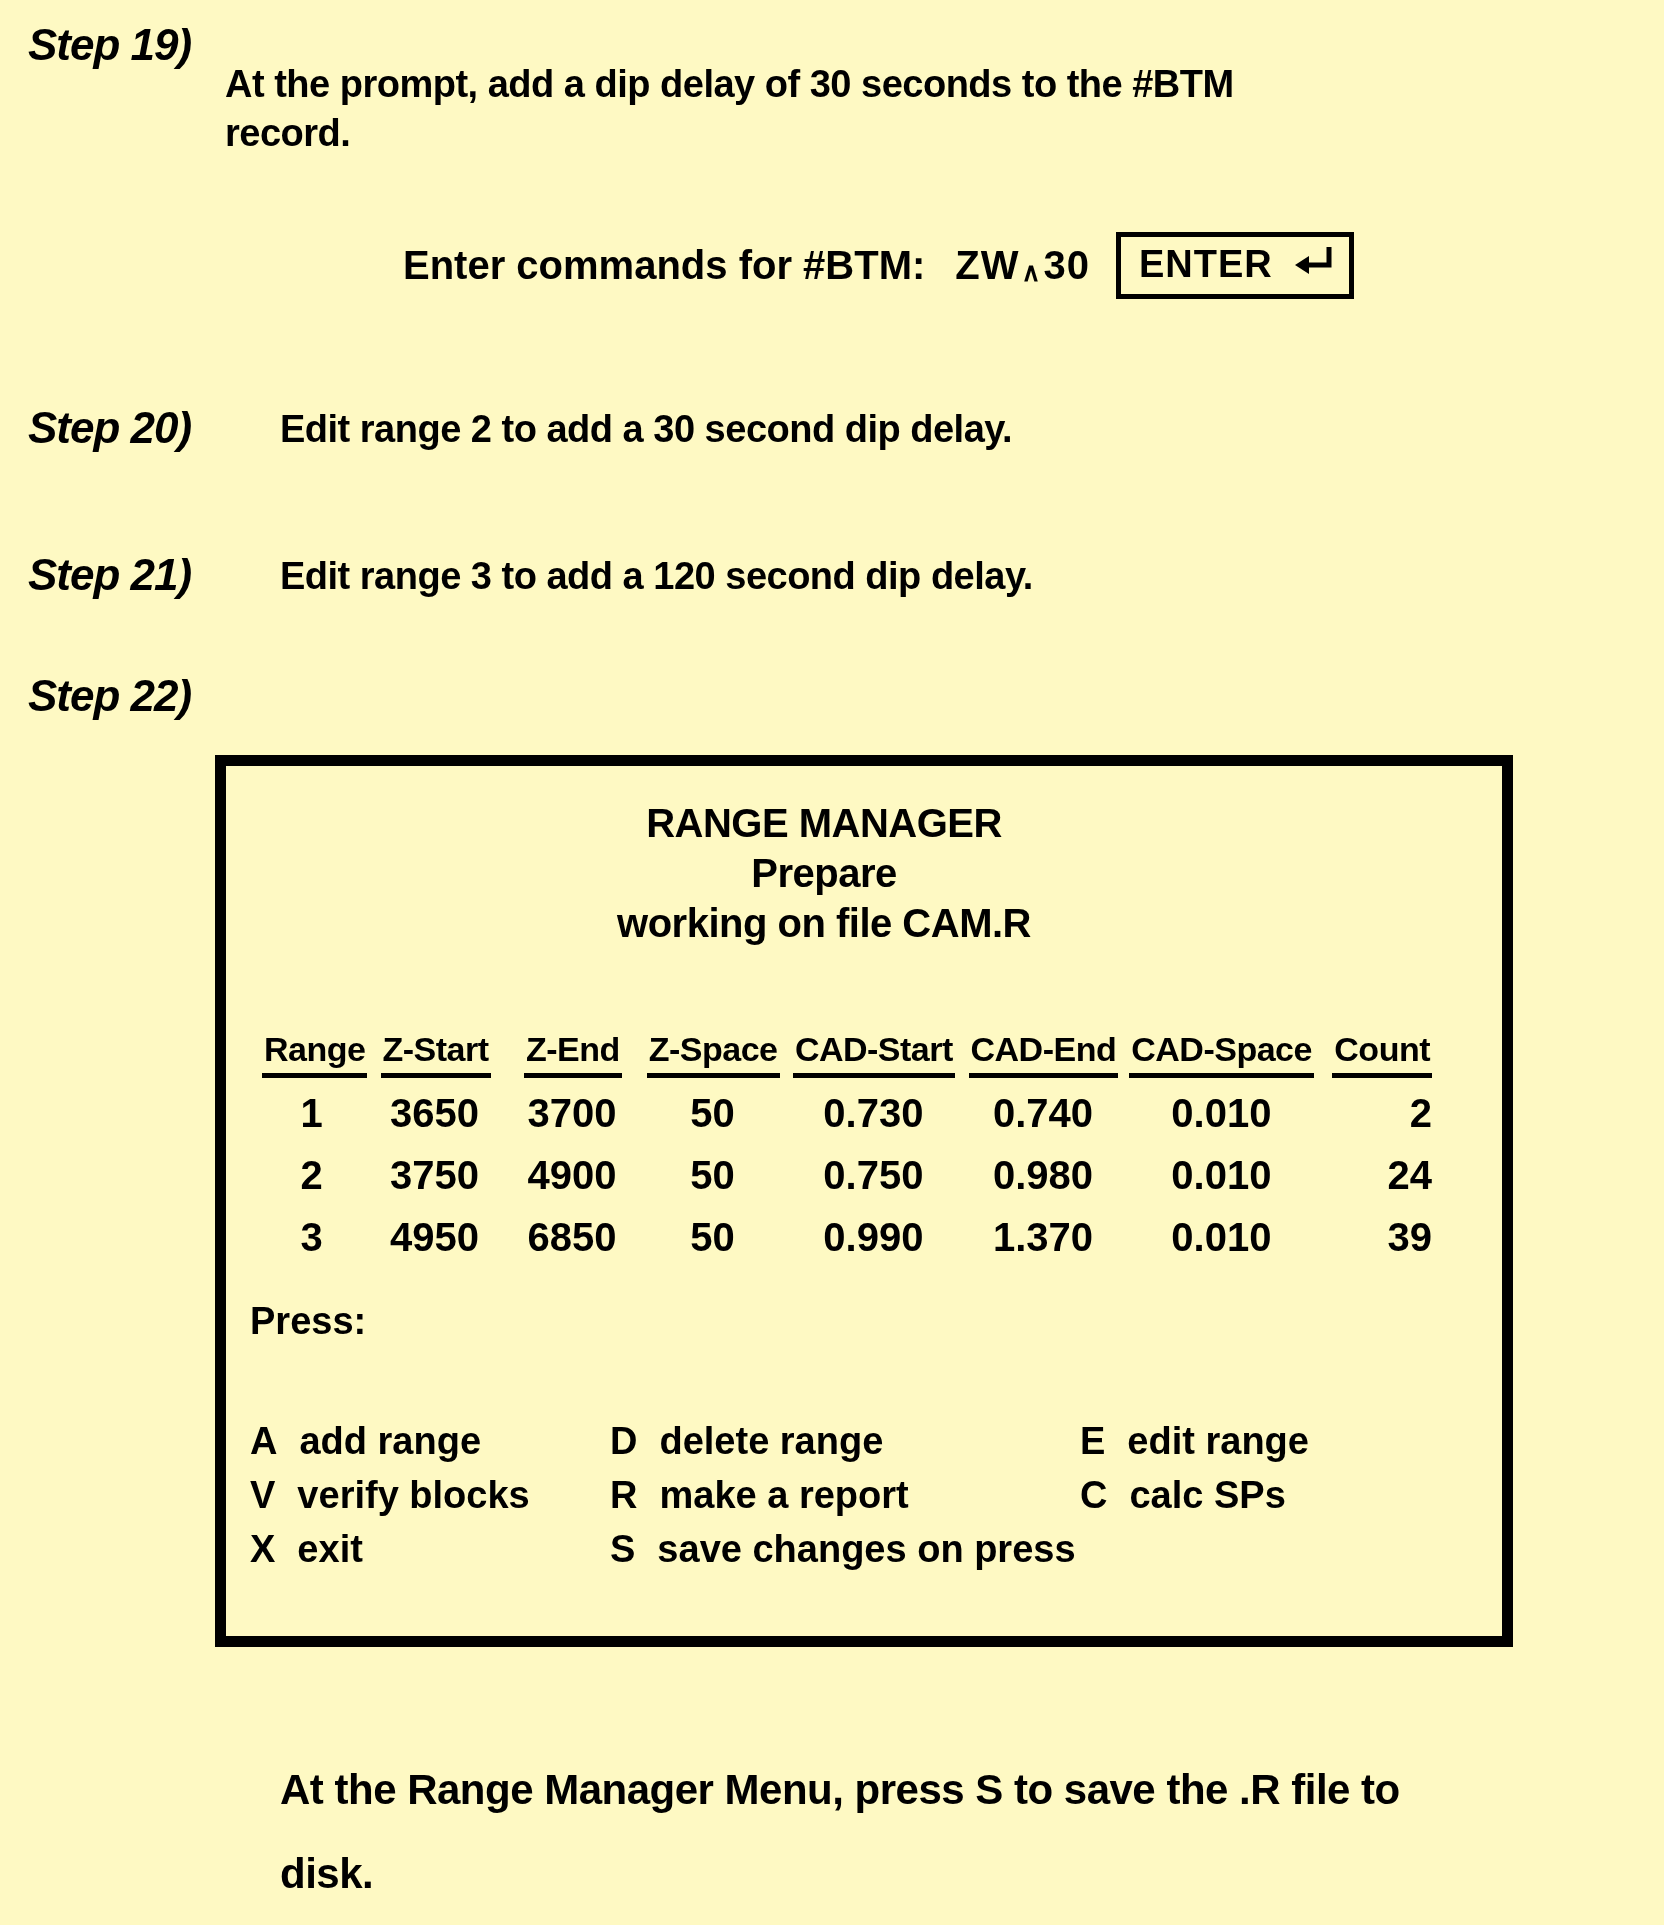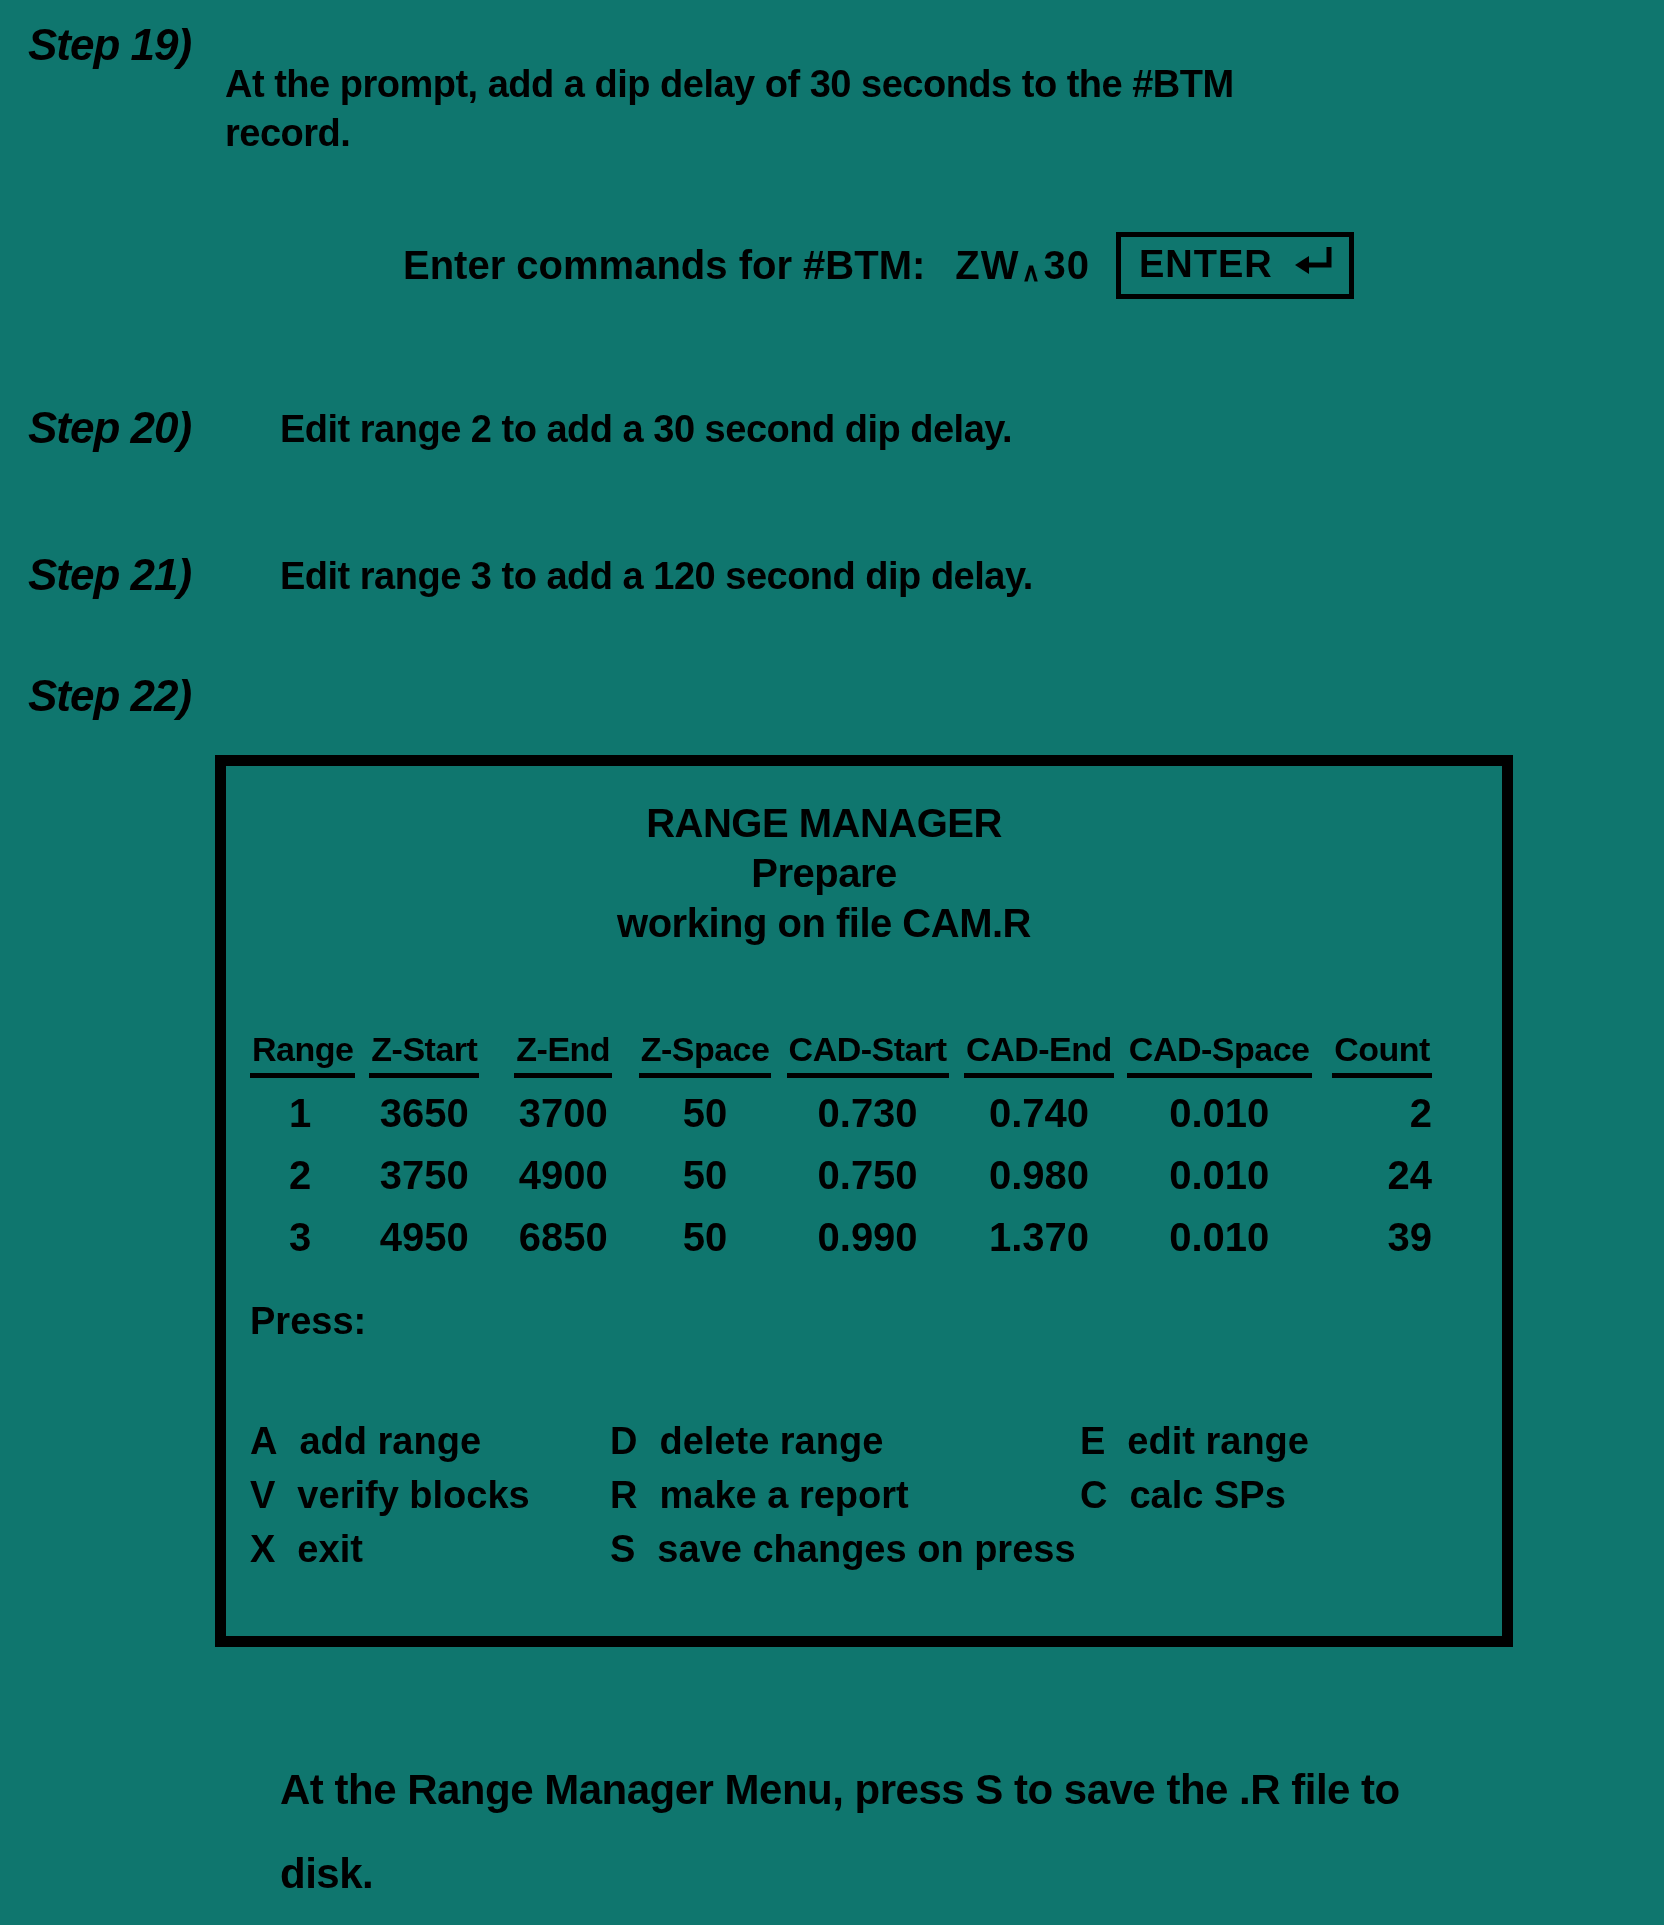--- a/index.html
+++ b/index.html
@@ -1,20 +1,20 @@
 <!DOCTYPE html>
 <html><head>
 <meta charset="utf-8">
 <style>
   html, body { margin: 0; padding: 0; background: #ffffff; }
   .page {
     position: relative;
     width: 1664px;
     height: 1925px;
-    background: #0f766e;
+    background: #fef9c3;
     color: #000000;
     font-family: "Liberation Sans", sans-serif;
     font-weight: 700;
     overflow: hidden;
   }
   .abs { position: absolute; }
   .step-label {
     font-size: 44px;
     font-style: italic;
     letter-spacing: -1px;
@@ -55,21 +55,21 @@
     left: 0; right: 0; top: 32px;
     text-align: center;
     transform: translateX(-40px);
     font-size: 40px;
     line-height: 50px;
     letter-spacing: -0.5px;
   }
   .rtable { position: absolute; left: 24px; top: 264px; width: 1182px; }
   .trow { display: flex; align-items: baseline; }
   .tcell { text-align: center; box-sizing: border-box; }
-  .c0 { width: 8.5%; }
+  .c0 { width: 8.5%; margin-left: 12px; }
   .c1 { width: 12.5%; }
   .c2 { width: 11%; }
   .c3 { width: 13%; }
   .c4 { width: 14.5%; }
   .c5 { width: 14.5%; }
   .c6 { width: 16%; }
   .c7 { width: 10%; text-align: right; }
   .hrow { font-size: 34px; }
   .hrow .hspan {
     display: inline-block;

